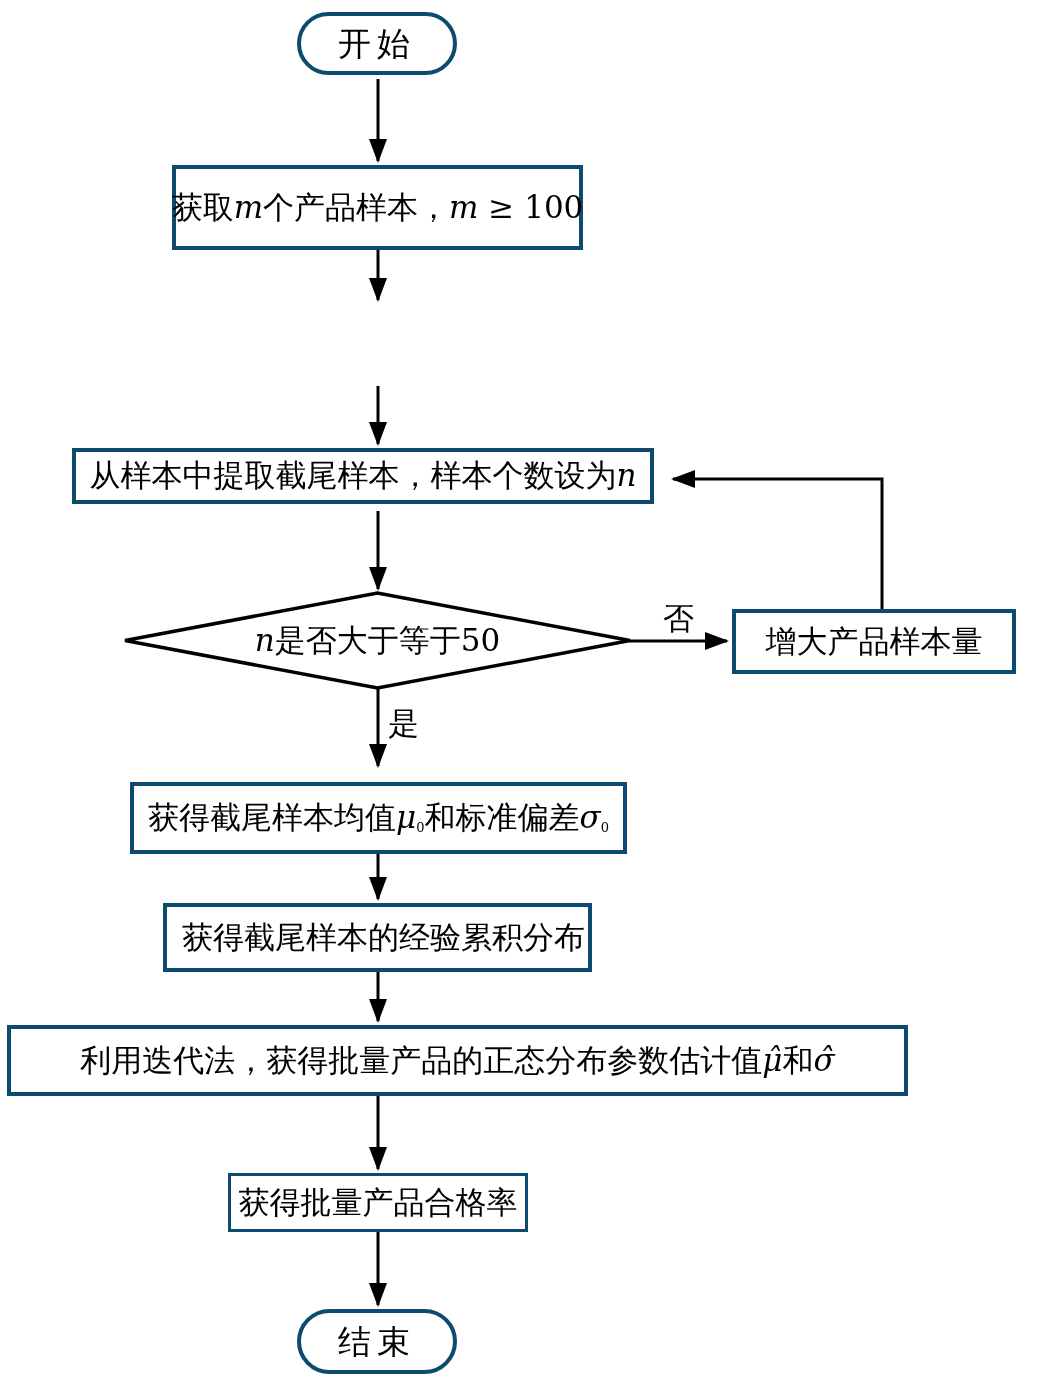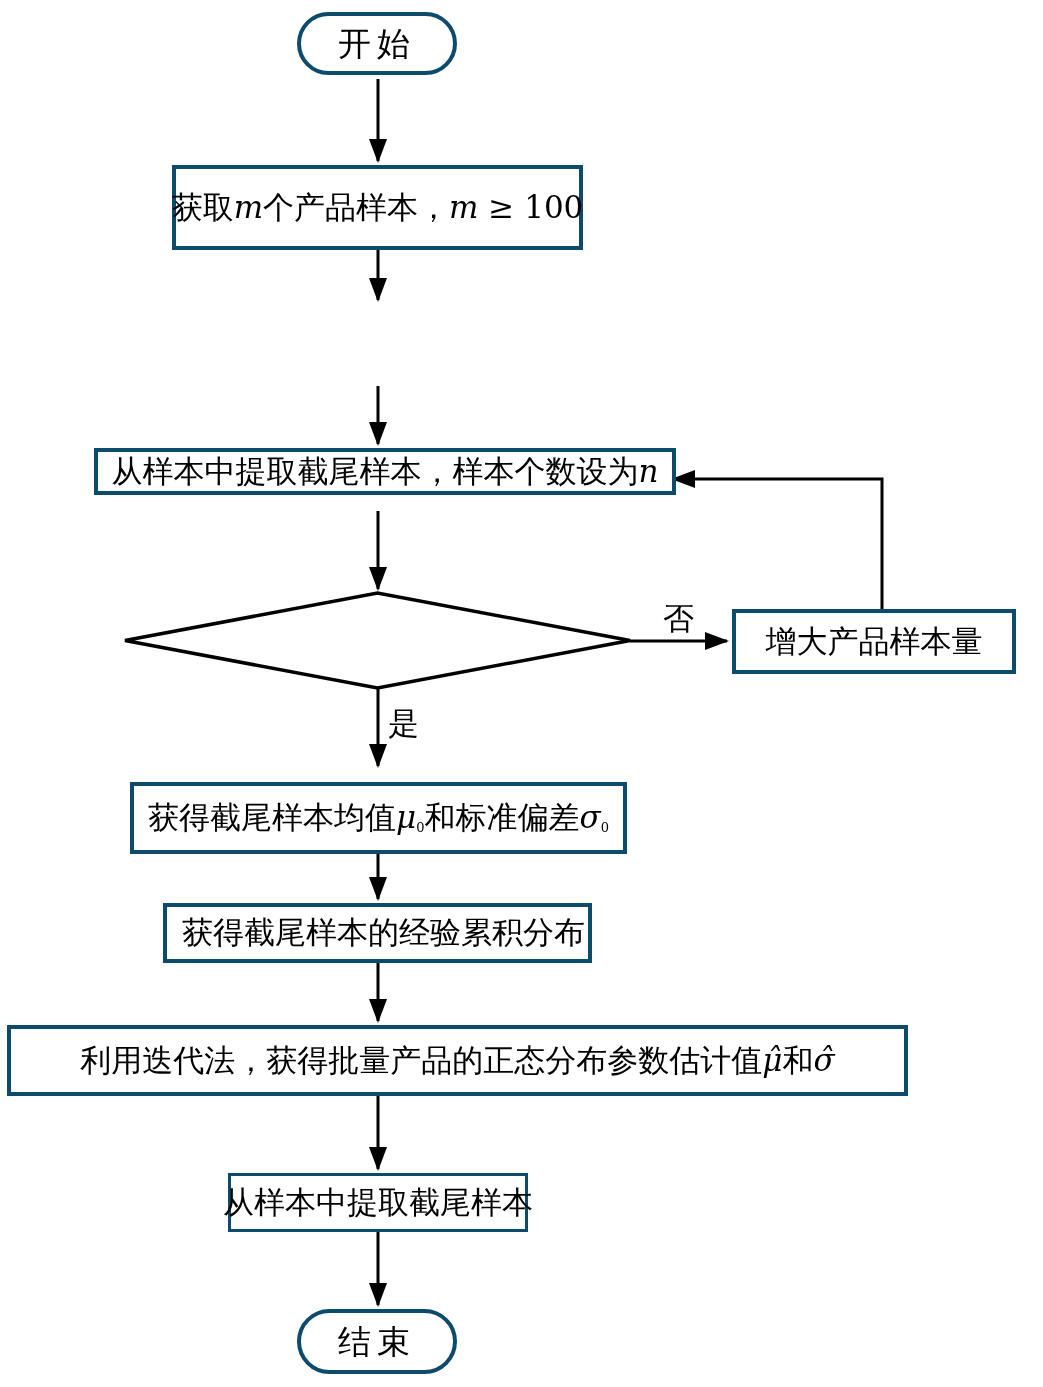--- a/index.html
+++ b/index.html
@@ -52,46 +52,49 @@
 
   <div class="node capsule" style="left:297px;top:12px;width:160px;height:63px;">
     <span>开始</span>
   </div>
 
   <div class="node" style="left:172px;top:165px;width:411px;height:85px;">
     <span><span>获取</span><span class="math">m</span><span>个产品样本，</span><span class="math">m</span><span> ≥ 100</span></span>
   </div>
 
 
-  <div class="node" style="left:94px;top:448px;width:582px;height:47px;">
+  <div class="node" style="left:72px;top:448px;width:582px;height:56px;">
     <span><span>从样本中提取截尾样本，样本个数设为</span><span class="math">n</span></span>
   </div>
 
+  <div class="label" style="left:125px;top:593px;width:505px;height:95px;">
+    <span><span class="math">n</span><span>是否大于等于50</span></span>
+  </div>
 
   <div class="edge-label" style="left:663px;top:603px;">否</div>
 
   <div class="edge-label" style="left:388px;top:708px;">是</div>
 
   <div class="node" style="left:732px;top:609px;width:284px;height:65px;">
     <span>增大产品样本量</span>
   </div>
 
   <div class="node" style="left:130px;top:770px;width:497px;height:72px;margin-top:12px;">
     <span><span>获得截尾样本均值</span><span class="math">μ</span><sub>0</sub><span>和标准偏差</span><span class="math">σ</span><sub>0</sub></span>
   </div>
 
-  <div class="node" style="left:163px;top:903px;width:429px;height:60px;padding-left:12px;">
+  <div class="node" style="left:163px;top:903px;width:429px;height:69px;padding-left:12px;">
     <span>获得截尾样本的经验累积分布</span>
   </div>
 
   <div class="node" style="left:7px;top:1025px;width:901px;height:71px;">
     <span><span>利用迭代法，获得批量产品的正态分布参数估计值</span><span class="math">μ̂</span><span>和</span><span class="math">σ̂</span></span>
   </div>
 
   <div class="node" style="left:228px;top:1173px;width:300px;height:59px;border-width:3px;">
-    <span>从样本中提取截尾样本</span>
+    <span>获得批量产品合格率</span>
   </div>
 
   <div class="node capsule" style="left:297px;top:1309px;width:160px;height:65px;text-align:right;">
     <span>结束</span>
   </div>
 
 </div>
 
 </body></html>

